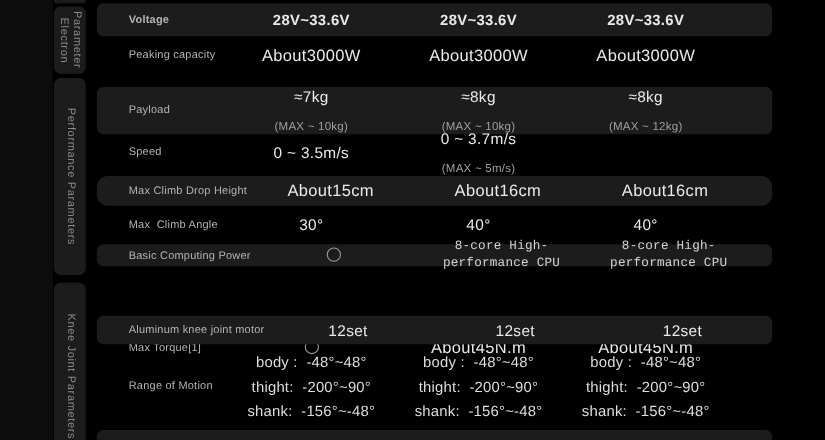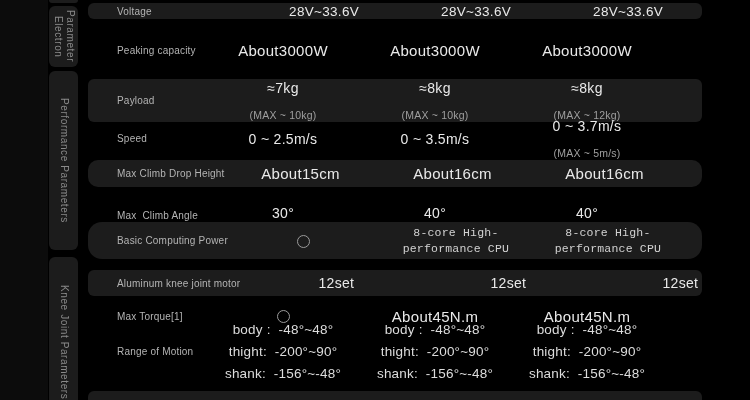--- a/index.html
+++ b/index.html
@@ -23,21 +23,21 @@
   
   .table{position:absolute;left:88px;top:0;width:617px;height:400px;}
   .row{position:absolute;left:0;width:614px;display:flex;align-items:center;}
   .row.panel{background:#1c1c1c;border-radius:6px;}
   .rlabel{
     flex:0 0 119px;box-sizing:border-box;padding-left:29px;
     color:#b4b4b4;font-size:10px;letter-spacing:0.2px;white-space:pre;overflow:visible;
   }
   .cell{flex:0 0 152px;text-align:center;}
   .main{color:#e9e9e9;font-size:15px;letter-spacing:0.3px;}
-  .main.s13{font-size:13.5px;text-align:right;}
+  .main.s13{font-size:13.5px;}
   .main.s14{font-size:14px;}
   .sub{color:#9f9f9f;font-size:10.5px;margin-top:13px;letter-spacing:0.2px;white-space:pre;}
   .cpuline{color:#d2d2d2;font-size:11.5px;line-height:16px;letter-spacing:0.2px;font-family:Liberation Mono, monospace;}
   .rline{color:#dcdcdc;font-size:13.5px;line-height:22px;white-space:pre;letter-spacing:0.2px;}
   .circle{
     display:inline-block;width:11px;height:11px;border:1.2px solid #9a9a9a;
     border-radius:50%;vertical-align:middle;
   }
 </style>
 </head>
@@ -55,21 +55,21 @@
   </div>
   <div class="tab tab2">
     <div class="vtext">Performance Parameters</div>
   </div>
   <div class="tab tab3">
     <div class="vtext">Knee Joint Parameters</div>
   </div>
 
   <div class="table">
 
-    <div class="row panel" style="top:3px;height:16px;">
+    <div class="row panel" style="top:3px;height:30px;font-weight:bold;">
       <div class="rlabel">Voltage</div>
       <div class="cell">
           <div class="main s13">28V~33.6V</div>
         </div>
       <div class="cell">
           <div class="main s13">28V~33.6V</div>
         </div>
       <div class="cell">
           <div class="main s13">28V~33.6V</div>
         </div>
@@ -100,23 +100,20 @@
       </div>
       <div class="cell">
         <div class="main s14">≈8kg</div>
         <div class="sub">(MAX ~ 12kg)</div>
       </div>
     </div>
 
     <div class="row" style="top:112px;height:53px;">
       <div class="rlabel">Speed</div>
       <div class="cell">
-          <div class="main s14">0 ~ 2.5m/s</div>
-        </div>
-      <div class="cell">
           <div class="main s14">0 ~ 3.5m/s</div>
         </div>
       <div class="cell">
         <div class="main s14">0 ~ 3.7m/s</div>
         <div class="sub">(MAX ~ 5m/s)</div>
       </div>
     </div>
 
     <div class="row panel" style="top:160px;height:27px;border-radius:10px;">
       <div class="rlabel">Max Climb Drop Height</div>
@@ -124,34 +121,34 @@
           <div class="main">About15cm</div>
         </div>
       <div class="cell">
           <div class="main">About16cm</div>
         </div>
       <div class="cell">
           <div class="main">About16cm</div>
         </div>
     </div>
 
-    <div class="row" style="top:187px;height:34px;align-items:flex-end;">
+    <div class="row" style="top:187px;height:34px;">
       <div class="rlabel">Max  Climb Angle</div>
       <div class="cell">
           <div class="main s14">30°</div>
         </div>
       <div class="cell">
           <div class="main s14">40°</div>
         </div>
       <div class="cell">
           <div class="main s14">40°</div>
         </div>
     </div>
 
-    <div class="row panel" style="top:222px;height:37px;border-radius:14px;">
+    <div class="row panel" style="top:222px;height:20px;">
       <div class="rlabel">Basic Computing Power</div>
       <div class="cell"><span class="circle"></span></div>
       <div class="cell">
         <div class="cpuline">8-core High-</div>
         <div class="cpuline">performance CPU</div>
       </div>
       <div class="cell">
         <div class="cpuline">8-core High-</div>
         <div class="cpuline">performance CPU</div>
       </div>
@@ -161,21 +158,21 @@
       <div class="rlabel">Max Torque[1]</div>
       <div class="cell"><span class="circle"></span></div>
       <div class="cell">
           <div class="main">About45N.m</div>
         </div>
       <div class="cell">
           <div class="main">About45N.m</div>
         </div>
     </div>
 
-    <div class="row panel" style="top:270px;height:26px;gap:20px;">
+    <div class="row panel" style="top:287px;height:26px;">
       <div class="rlabel">Aluminum knee joint motor</div>
       <div class="cell">
           <div class="main s14">12set</div>
         </div>
       <div class="cell">
           <div class="main s14">12set</div>
         </div>
       <div class="cell">
           <div class="main s14">12set</div>
         </div>

